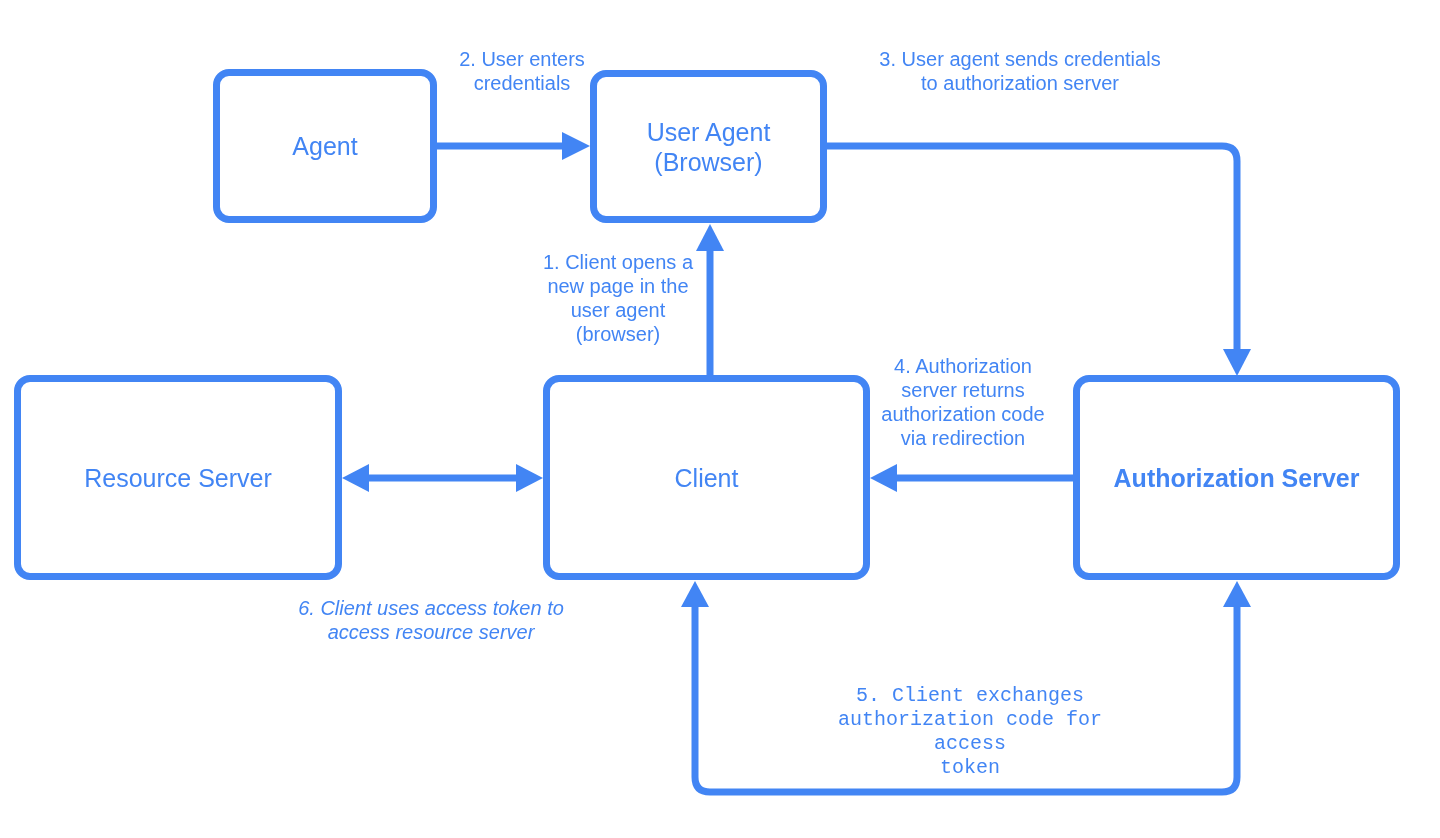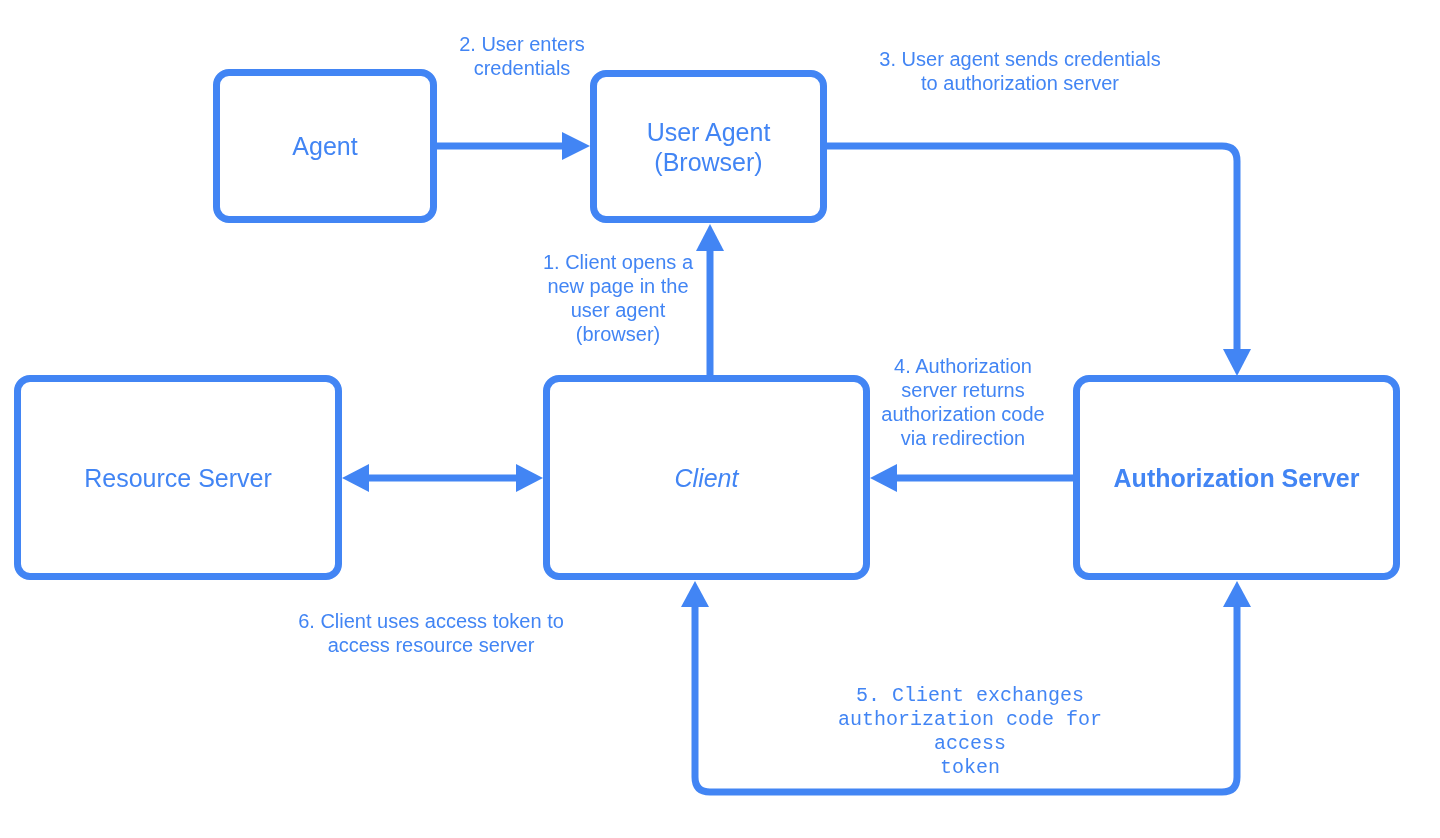--- a/index.html
+++ b/index.html
@@ -53,30 +53,30 @@
     font-size: 20px;
     line-height: 24px;
     text-align: center;
     white-space: pre-line;
   }
 
   
   .node-user            { left: 213px;  top: 69px;  width: 224px; height: 154px; }
   .node-user-agent      { left: 590px;  top: 70px;  width: 237px; height: 153px; }
   .node-resource-server { left: 14px;   top: 375px; width: 328px; height: 205px; }
-  .node-client          { left: 543px;  top: 375px; width: 327px; height: 205px; font-style: italic; }
+  .node-client          { left: 543px;  top: 375px; width: 327px; height: 205px; }
   .node-auth-server     { left: 1073px; top: 375px; width: 327px; height: 205px; font-weight: bold; }
 
   
   .note-step1 { left: 468px; top: 250px; width: 300px; }
-  .note-step2 { left: 402px; top: 32px;  width: 240px; }
+  .note-step2 { left: 402px; top: 47px;  width: 240px; }
   .note-step3 { left: 860px; top: 47px;  width: 320px; }
   .note-step4 { left: 845px; top: 354px; width: 236px; }
   .note-step5 { left: 810px; top: 684px; width: 320px; font-family: Liberation Mono, monospace; }
-  .note-step6 { left: 271px; top: 609px; width: 320px; }
+  .note-step6 { left: 271px; top: 596px; width: 320px; font-style: italic; }
 </style>
 </head>
 <body>
 
 <div class="canvas">
 
   <svg class="svg-layer" viewBox="0 0 1440 838" xmlns="http://www.w3.org/2000/svg">
 
     <line class="connector" x1="437" y1="146" x2="565" y2="146"></line>
     <polygon class="arrowhead" points="590,146 562,132 562,160"></polygon>

